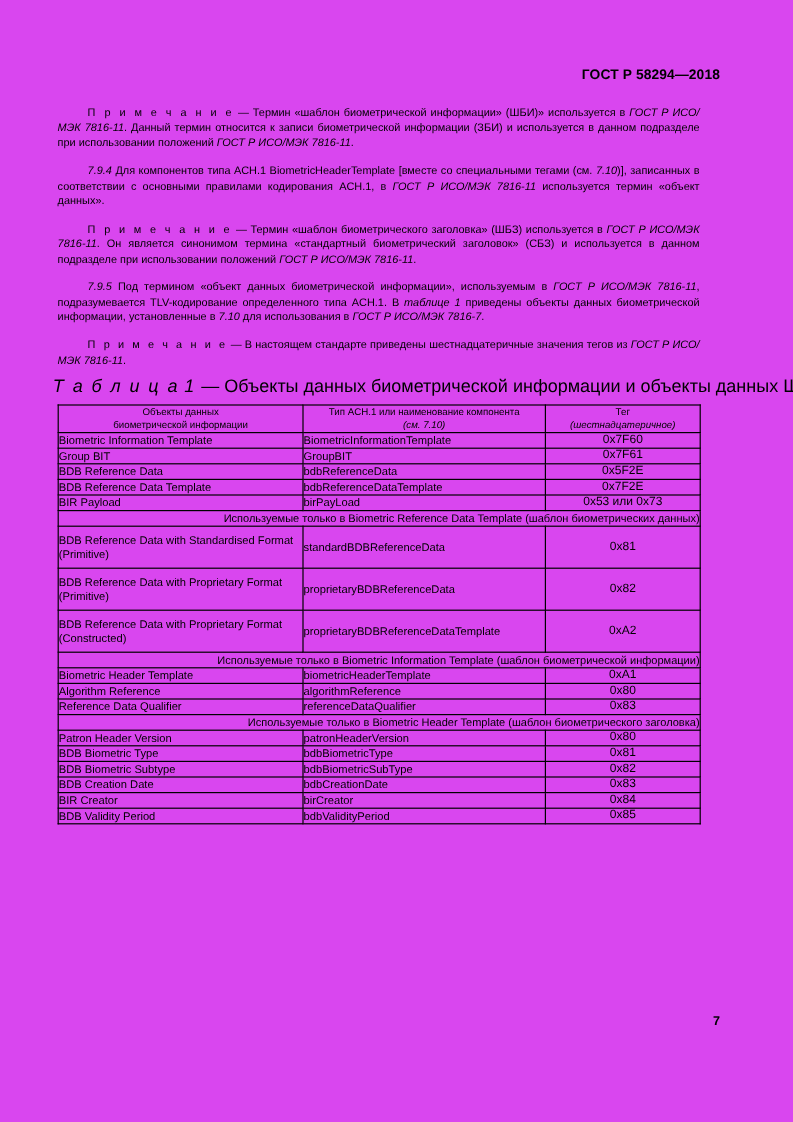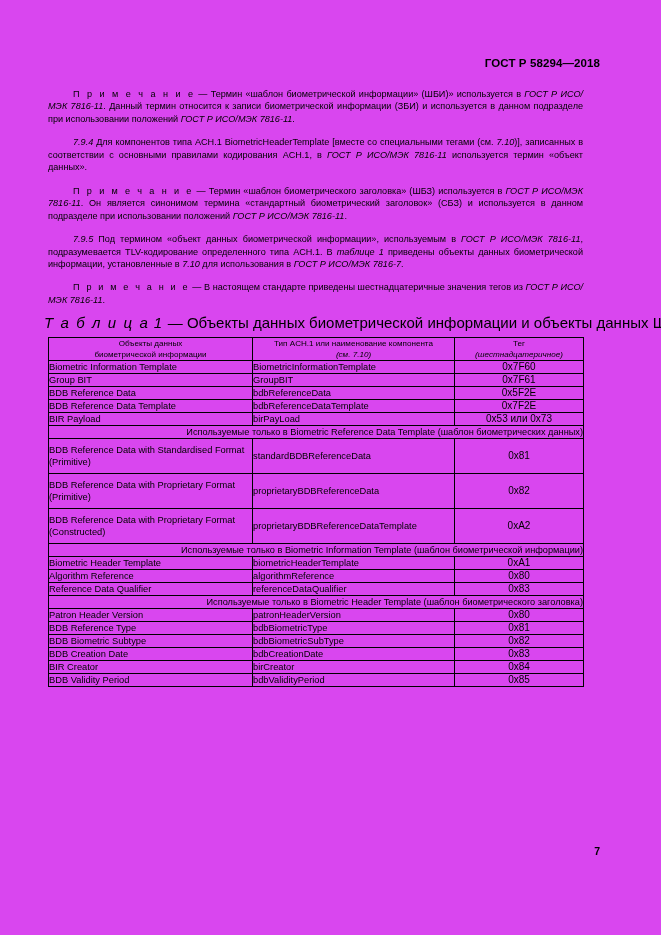--- a/index.html
+++ b/index.html
@@ -297,21 +297,21 @@
         <tr>
           <td class="section-cell" colspan="3">Используемые только в Biometric Header Template (шаблон биометрического заголовка)</td>
         </tr>
 
         <tr>
           <td class="c1">Patron Header Version</td>
           <td class="c2">patronHeaderVersion</td>
           <td class="c3">0x80</td>
         </tr>
         <tr>
-          <td class="c1">BDB Reference Type</td>
+          <td class="c1">BDB Biometric Type</td>
           <td class="c2">bdbBiometricType</td>
           <td class="c3">0x81</td>
         </tr>
         <tr>
           <td class="c1">BDB Biometric Subtype</td>
           <td class="c2">bdbBiometricSubType</td>
           <td class="c3">0x82</td>
         </tr>
         <tr>
           <td class="c1">BDB Creation Date</td>

